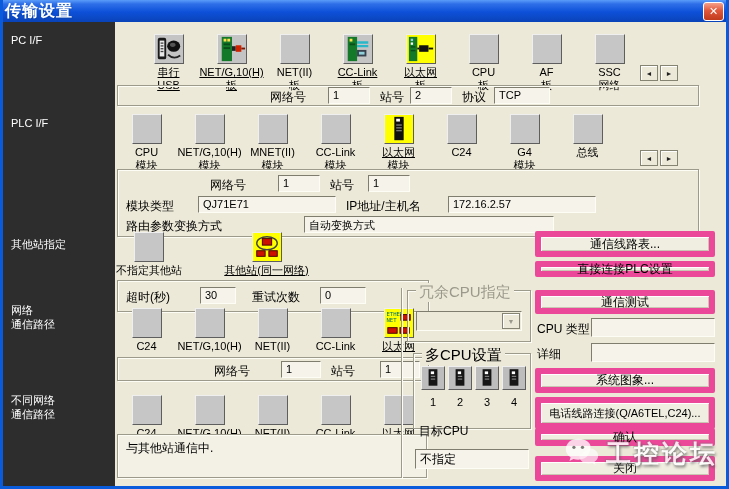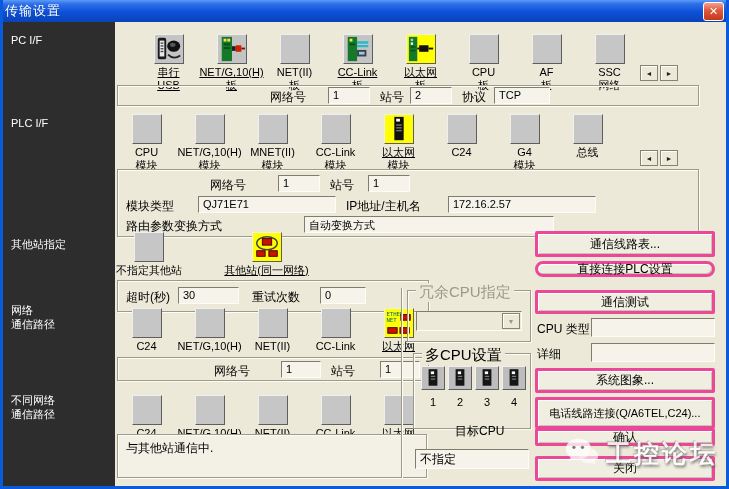--- a/index.html
+++ b/index.html
@@ -2,41 +2,41 @@
 <html><head>
 <meta charset="utf-8">
 <style>
   html,body{margin:0;padding:0;background:#f0f0f0;}
   .window{position:relative;width:729px;height:489px;box-sizing:border-box;
     border:3px solid #0A5BDC;border-top:none;background:#ECE9D8;
     font-family:"Liberation Sans","DejaVu Sans",sans-serif;overflow:hidden;}
   .titlebar{position:absolute;left:-3px;top:0;width:729px;height:22px;
     background:linear-gradient(180deg,#5A9CF8 0%,#2E6FE8 18%,#0D50D8 55%,#0A43B8 100%);
     display:flex;align-items:center;box-sizing:border-box;padding:0 5px;}
-  .title-text{color:#fff;font-weight:normal;font-size:13px;text-shadow:1px 1px 1px #0333;letter-spacing:1px;}
+  .title-text{color:#fff;font-weight:bold;font-size:16px;text-shadow:1px 1px 1px #0333;letter-spacing:1px;}
   .close-btn{margin-left:auto;width:19px;height:17px;border-radius:3px;border:1px solid #fff;
     background:linear-gradient(180deg,#F3A08B 0%,#E0573B 45%,#C13A1C 100%);
     color:#fff;font-size:11px;font-weight:bold;display:flex;align-items:center;justify-content:center;cursor:pointer;}
   .body{position:absolute;left:0;top:22px;width:723px;height:464px;background:#ECE9D8;}
   .sidebar{position:absolute;left:0;top:0;width:112px;height:464px;background:#2D2D2D;}
   .side-label{position:absolute;left:8px;color:#fff;font-size:11px;white-space:pre-line;line-height:1.25;}
   .abs{position:absolute;}
   .lbl{font-size:12px;color:#000;white-space:nowrap;}
   .icon-row{position:absolute;display:flex;}
   .icon-cell{width:63px;display:flex;flex-direction:column;align-items:center;}
   .icon-box{width:30px;height:30px;background:#C6C6C6;border:1px solid;border-color:#EFEFEF #5E5E5E #5E5E5E #EFEFEF;
     box-sizing:border-box;cursor:pointer;overflow:hidden;}
   .icon-box.sel{background:#FFFF00;}
   .icon-box svg{display:block;}
   .icon-label{font-size:11px;text-align:center;white-space:pre-line;line-height:1.15;margin-top:2px;color:#000;}
   .link{text-decoration:underline;}
   .etched{border:1px solid #9C9A8A;box-shadow:1px 1px 0 #FDFCF5, inset 1px 1px 0 #FDFCF5;box-sizing:border-box;}
   .sunken{background:#F6F4EA;border:1px solid;border-color:#7F7D6E #FDFCF5 #FDFCF5 #7F7D6E;
     box-sizing:border-box;font-size:11px;padding:1px 4px;height:17px;overflow:hidden;white-space:nowrap;}
-  .btn{position:absolute;left:532px;width:180px;background:#F0EEE1;border:3px solid #ec4899;border-radius:2px;
+  .btn{position:absolute;left:532px;width:180px;background:#F0EEE1;border:6px solid #ec4899;border-radius:2px;
     box-shadow:inset 1px 1px 0 #fff, inset -1px -1px 0 #C9C6B4;font-size:12px;color:#000;
     display:flex;align-items:center;justify-content:center;cursor:pointer;font-family:inherit;}
   .scroll-btn{width:16px;height:14px;background:#ECE9D8;border:1px solid #858371;
     box-shadow:inset 1px 1px 0 #fff;font-size:7px;display:flex;align-items:center;justify-content:center;cursor:pointer;color:#222;}
   .groupbox{position:absolute;box-sizing:border-box;}
   .group-title{position:absolute;top:-8px;left:8px;background:#ECE9D8;padding:0 3px;font-size:15px;}
   .disabled-text{color:#9B998B;}
   .dropdown{position:absolute;background:#ECE9D8;border:1px solid;border-color:#7F7D6E #FDFCF5 #FDFCF5 #7F7D6E;box-sizing:border-box;}
   .dd-arrow{position:absolute;right:1px;top:1px;bottom:1px;width:16px;background:#ECE9D8;
     border:1px solid #858371;box-shadow:inset 1px 1px 0 #fff;display:flex;align-items:center;justify-content:center;
@@ -252,21 +252,21 @@
             <rect x="10" y="6" width="10" height="7" fill="#CC1100" stroke="#400000"></rect>
             <rect x="4" y="19" width="9" height="6" fill="#CC1100" stroke="#400000"></rect>
             <rect x="17" y="19" width="9" height="6" fill="#CC1100" stroke="#400000"></rect>
           </svg>
       </div>
       <div class="icon-label link">其他站(同一网络)</div>
     </div>
 
     <div class="etched abs" style="left:114px;top:258px;width:312px;height:32px;">
       <span class="lbl abs" style="left:8px;top:8px;">超时(秒)</span>
-      <div class="sunken abs" style="left:60px;top:6px;width:61px;">30</div>
+      <div class="sunken abs" style="left:82px;top:6px;width:36px;">30</div>
       <span class="lbl abs" style="left:134px;top:8px;">重试次数</span>
       <div class="sunken abs" style="left:202px;top:6px;width:46px;">0</div>
     </div>
 
     <div class="icon-row" style="left:112px;top:286px;">
       <div class="icon-cell">
         <div class="icon-box"></div>
         <div class="icon-label">C24</div>
       </div>
       <div class="icon-cell">
@@ -372,25 +372,25 @@
             </svg></div>
       </div>
       <div class="abs" style="left:7px;top:42px;display:flex;gap:3px;">
         <div class="lbl" style="width:24px;text-align:center;font-size:11px;">1</div>
         <div class="lbl" style="width:24px;text-align:center;font-size:11px;">2</div>
         <div class="lbl" style="width:24px;text-align:center;font-size:11px;">3</div>
         <div class="lbl" style="width:24px;text-align:center;font-size:11px;">4</div>
       </div>
     </div>
 
-    <span class="lbl abs" style="left:416px;top:401px;margin-left:36px;">目标CPU</span>
+    <span class="lbl abs" style="left:416px;top:401px;">目标CPU</span>
     <div class="sunken abs" style="left:412px;top:427px;width:114px;height:20px;font-size:12px;">不指定</div>
 
     <button class="btn" style="top:209px;height:26px;">通信线路表...</button>
-    <button class="btn" style="top:239px;height:16px;border-radius:9px;">直接连接PLC设置</button>
+    <button class="btn" style="top:239px;height:16px;">直接连接PLC设置</button>
     <button class="btn" style="top:268px;height:24px;">通信测试</button>
 
     <span class="lbl abs" style="left:534px;top:299px;">CPU 类型</span>
     <div class="sunken abs" style="left:588px;top:296px;width:124px;height:19px;"></div>
     <span class="lbl abs" style="left:534px;top:324px;">详细</span>
     <div class="sunken abs" style="left:588px;top:321px;width:124px;height:19px;"></div>
 
     <button class="btn" style="top:346px;height:25px;">系统图象...</button>
     <button class="btn" style="top:375px;height:32px;font-size:11px;">电话线路连接(Q/A6TEL,C24)...</button>
     <button class="btn" style="top:406px;height:18px;">确认</button>

